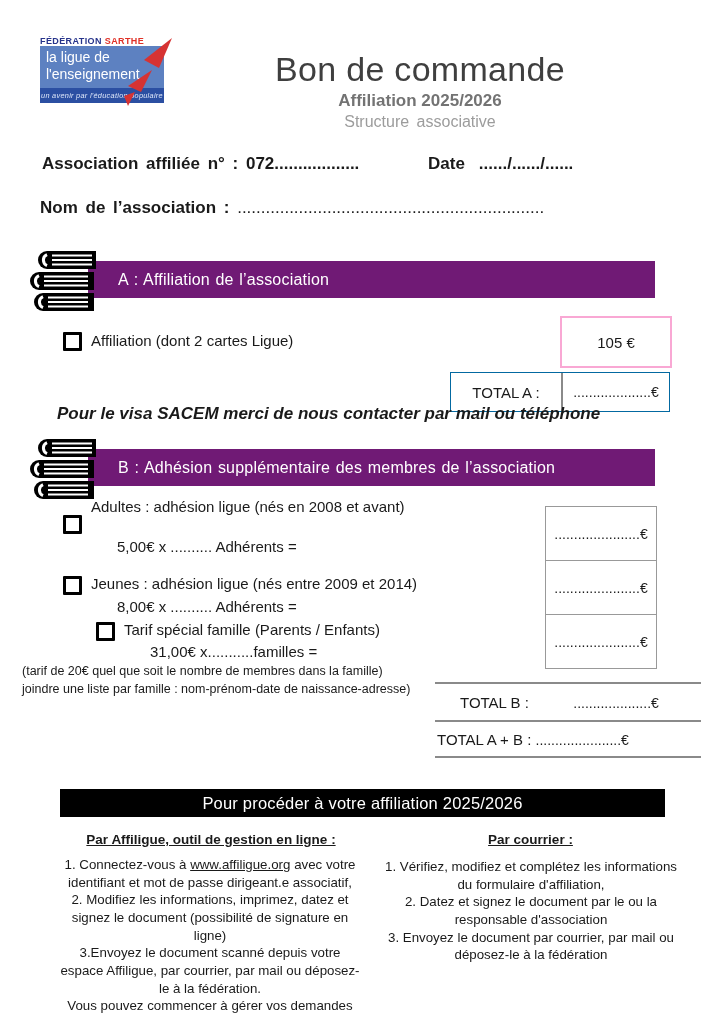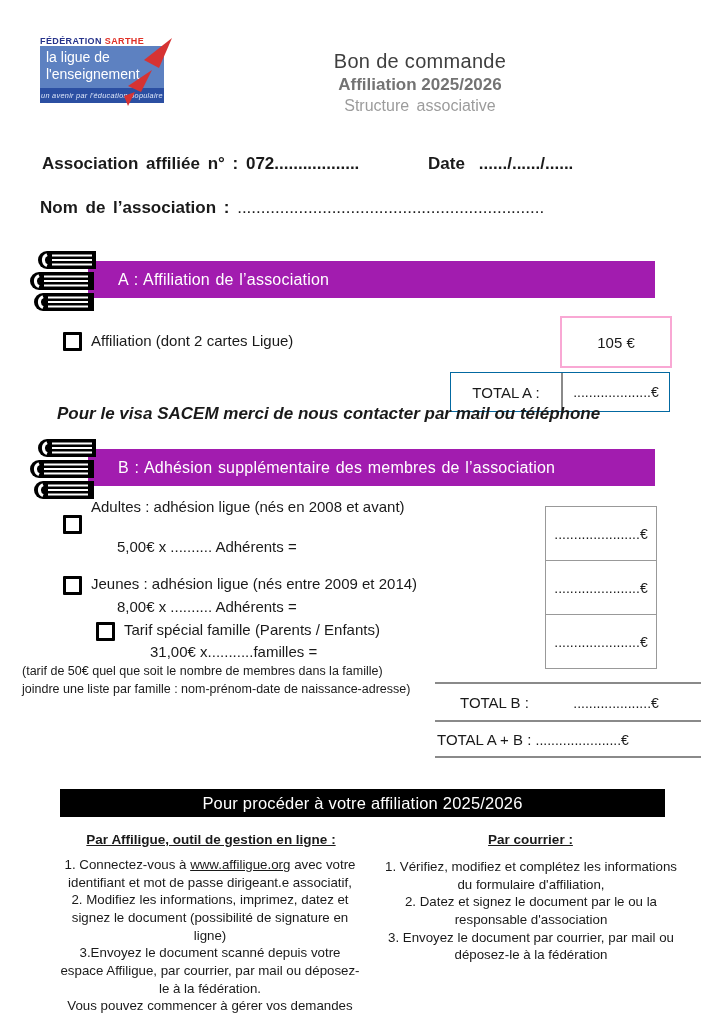--- a/index.html
+++ b/index.html
@@ -22,31 +22,31 @@
   .logo-box b{font-weight:normal;}
   .logo-strip{
     width:124px;height:15px;background:#2b4fa2;color:#dfe8fa;
     font-size:7.3px;font-style:italic;text-align:center;line-height:15px;
     letter-spacing:.3px;
   }
   .logo-arrows{position:absolute;left:0;top:-12px;pointer-events:none;}
 
   
   .title-block{left:270px;top:38px;width:300px;text-align:center;}
-  .doc-title{font-size:20px;color:#3f3f3f;letter-spacing:.3px;}
+  .doc-title{font-size:34px;color:#3f3f3f;letter-spacing:.3px;}
   .doc-subtitle{font-size:17px;font-weight:bold;color:#737373;margin-top:2px;}
   .doc-subtitle2{font-size:16px;color:#9c9c9c;margin-top:2px;word-spacing:3px;}
 
   
   .field-line{font-size:17px;font-weight:bold;word-spacing:3px;white-space:nowrap;}
   .date-gap{display:inline-block;width:14px;}
 
   
   .section-bar{
-    left:88px;width:567px;height:37px;background:#a21caf;color:#fff;
+    left:88px;width:567px;height:37px;background:#701a75;color:#fff;
     display:flex;align-items:center;padding-left:30px;box-sizing:border-box;
     font-size:16px;letter-spacing:.2px;word-spacing:1px;
   }
   .books-icon{left:28px;width:74px;height:62px;}
 
   
   .checkbox{width:13px;height:13px;border:3px solid #000;border-radius:1px;background:#fff;}
   .item-label{font-size:15px;white-space:nowrap;}
   .formula{font-size:15px;white-space:nowrap;}
 
@@ -201,21 +201,21 @@
 
   <div class="abs checkbox" style="left:63px;top:564px;"></div>
   <div class="abs item-label" style="left:91px;top:563px;">Jeunes : adhésion ligue (nés entre 2009 et 2014)</div>
   <div class="abs formula" style="left:117px;top:586px;">8,00€ x .......... Adhérents =</div>
 
   <div class="abs checkbox" style="left:96px;top:610px;"></div>
   <div class="abs item-label" style="left:124px;top:609px;">Tarif spécial famille (Parents / Enfants)</div>
   <div class="abs formula" style="left:150px;top:631px;">31,00€ x...........familles =</div>
 
   <div class="abs family-note" style="left:22px;top:650px;">
-    <div>(tarif de 50€ quel que soit le nombre de membres dans la famille)</div>
+    <div>(tarif de 20€ quel que soit le nombre de membres dans la famille)</div>
     <div>joindre une liste par famille : nom-prénom-date de naissance-adresse)</div>
   </div>
 
   <div class="abs amounts-box">
     <div class="amount-cell">......................€</div>
     <div class="amount-cell">......................€</div>
     <div class="amount-cell">......................€</div>
   </div>
 
   <div class="abs total-line" style="top:670px;"></div>

